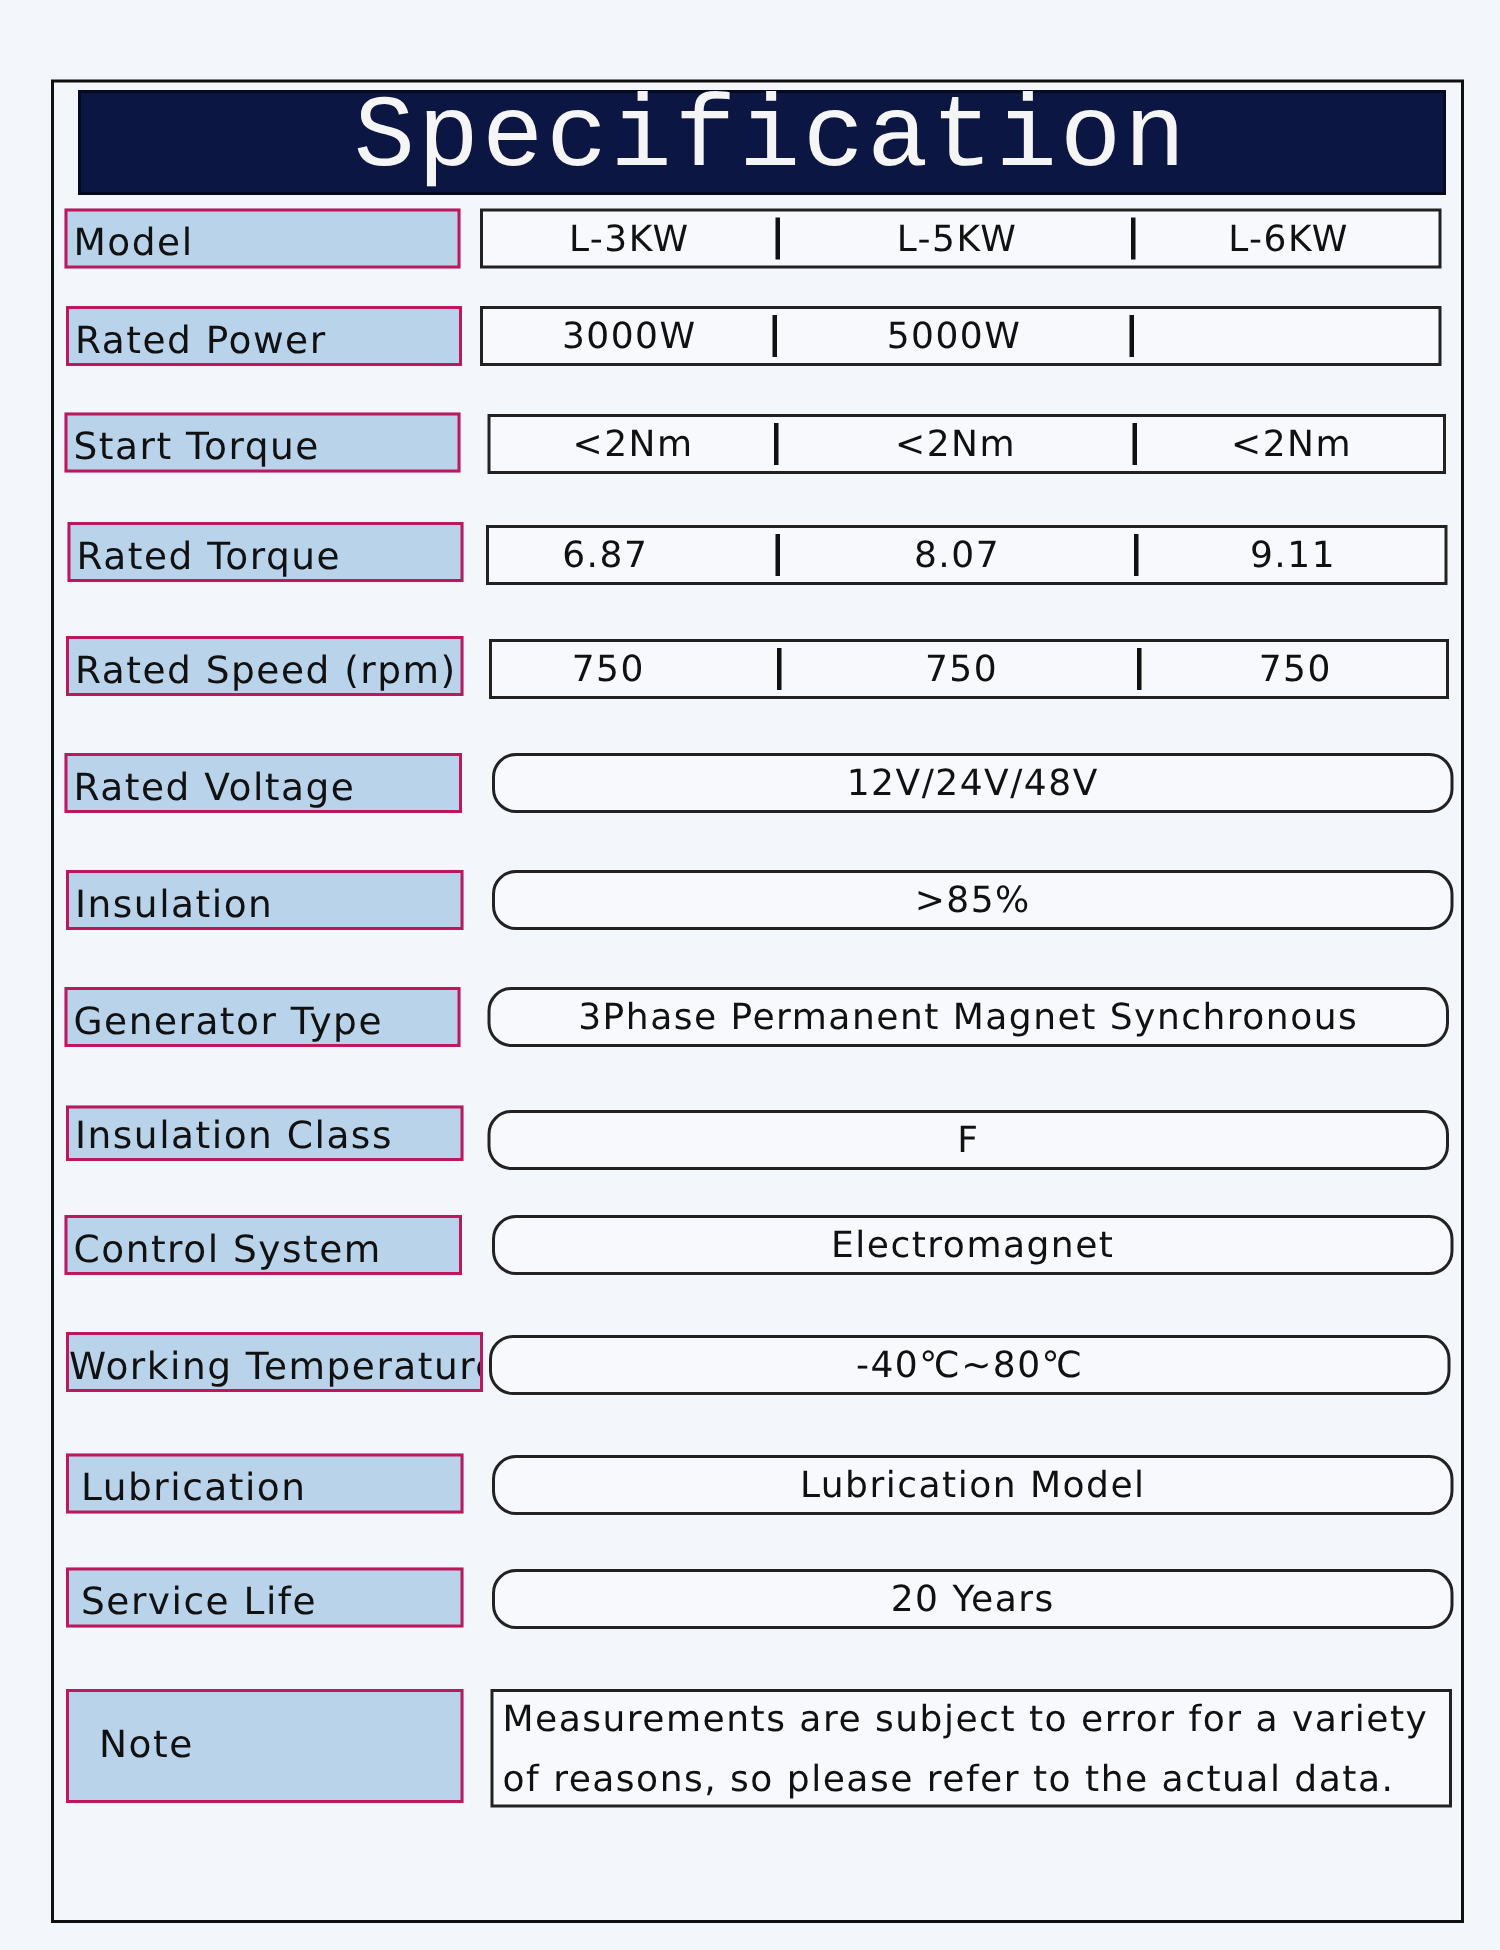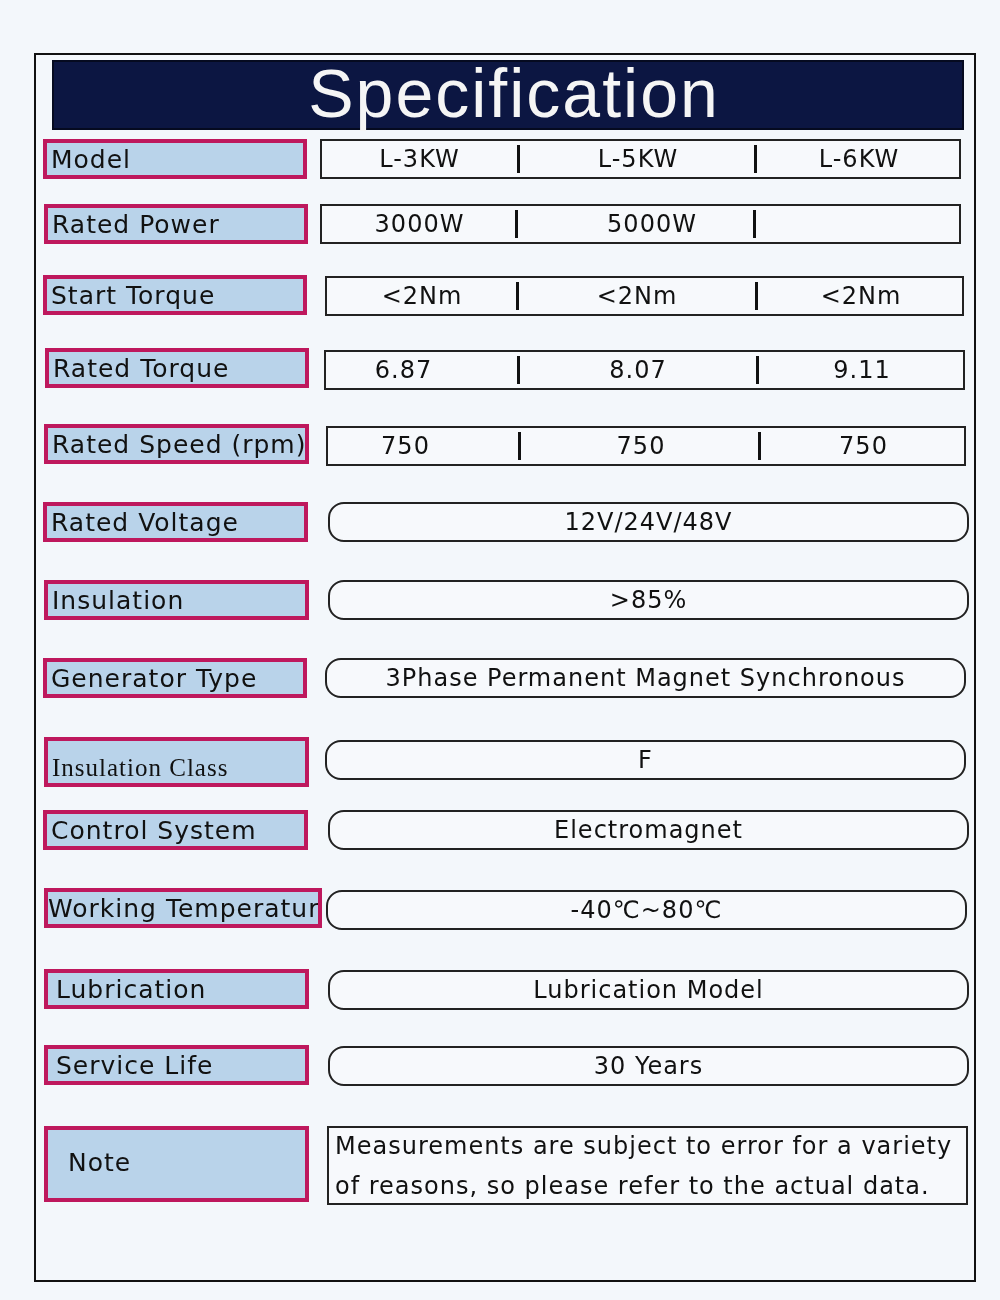--- a/index.html
+++ b/index.html
@@ -8,24 +8,24 @@
     font-family:"DejaVu Sans", sans-serif; color:#111;
   }
   .frame {
     position:absolute; left:34px; top:53px; width:942px; height:1229px;
     border:2px solid #111; box-sizing:border-box; background:#f3f7fb;
   }
   .banner {
     position:absolute; left:52px; top:60px; width:912px; height:70px;
     background:#0c1642; border:2px solid #050a20; box-sizing:border-box;
     color:#f5f5f5; font-size:68px; text-align:center; line-height:62px;
-    letter-spacing:2px; font-family:Liberation Sans, sans-serif;padding-left:12px;
+    letter-spacing:2px; font-family:Liberation Mono, monospace;padding-left:12px;
   }
   .label {
-    position:absolute; background:#b9d3ea; border:4px solid #be185d; box-sizing:border-box;
+    position:absolute; background:#b9d3ea; border:2px solid #be185d; box-sizing:border-box;
     font-size:25px; letter-spacing:1px; white-space:nowrap; overflow:hidden;
     padding-left:4px; display:flex; align-items:flex-end; padding-bottom:1px;
   }
   .value {
     position:absolute; background:#f7f9fc; border:2px solid #222; box-sizing:border-box;
     font-size:24px; letter-spacing:1px; white-space:nowrap;
   }
   .value.single { display:flex; align-items:center; justify-content:center;border-radius:16px; }
   .cell { position:absolute; top:0; bottom:0; display:flex; align-items:center; justify-content:center; }
   .sep { position:absolute; width:3px; background:#111; top:4px; bottom:4px; }
@@ -46,21 +46,21 @@
   <div class="sep" style="left:195px;"></div>
   <div class="cell" style="left:198px;width:236px;">L-5KW</div>
   <div class="sep" style="left:432px;"></div>
   <div class="cell" style="left:435px;width:204px;">L-6KW</div>
 </div>
 
 <div class="label" style="left:44px;top:204px;width:264px;height:40px;">Rated Power</div>
 <div class="value" style="left:320px;top:204px;width:641px;height:40px;">
   <div class="cell" style="left:0;width:195px;">3000W</div>
   <div class="sep" style="left:193px;"></div>
-  <div class="cell" style="left:196px;width:236px;margin-left:16px;">5000W</div>
+  <div class="cell" style="left:196px;width:236px;">5000W</div>
   <div class="sep" style="left:431px;"></div>
 </div>
 
 <div class="label" style="left:43px;top:275px;width:264px;height:40px;">Start Torque</div>
 <div class="value" style="left:325px;top:276px;width:639px;height:40px;">
   <div class="cell" style="left:0;width:190px;">&lt;2Nm</div>
   <div class="sep" style="left:189px;"></div>
   <div class="cell" style="left:192px;width:236px;">&lt;2Nm</div>
   <div class="sep" style="left:428px;"></div>
   <div class="cell" style="left:431px;width:206px;">&lt;2Nm</div>
@@ -86,32 +86,32 @@
 
 <div class="label" style="left:43px;top:502px;width:265px;height:40px;">Rated Voltage</div>
 <div class="value single" style="left:328px;top:502px;width:641px;height:40px;">12V/24V/48V</div>
 
 <div class="label" style="left:44px;top:580px;width:265px;height:40px;">Insulation</div>
 <div class="value single" style="left:328px;top:580px;width:641px;height:40px;">&gt;85%</div>
 
 <div class="label" style="left:43px;top:658px;width:264px;height:40px;">Generator Type</div>
 <div class="value single" style="left:325px;top:658px;width:641px;height:40px;">3Phase Permanent Magnet Synchronous</div>
 
-<div class="label" style="left:44px;top:737px;width:265px;height:50px;font-family:Liberation Serif, serif;">Insulation Class</div>
+<div class="label" style="left:44px;top:737px;width:265px;height:37px;">Insulation Class</div>
 <div class="value single" style="left:325px;top:740px;width:641px;height:40px;">F</div>
 
 <div class="label" style="left:43px;top:810px;width:265px;height:40px;">Control System</div>
 <div class="value single" style="left:328px;top:810px;width:641px;height:40px;">Electromagnet</div>
 
 <div class="label" style="left:44px;top:888px;width:278px;height:40px;padding-left:0;">Working Temperature</div>
 <div class="value single" style="left:326px;top:890px;width:641px;height:40px;">-40℃~80℃</div>
 
 <div class="label" style="left:44px;top:969px;width:265px;height:40px;padding-left:8px;">Lubrication</div>
 <div class="value single" style="left:328px;top:970px;width:641px;height:40px;">Lubrication Model</div>
 
 <div class="label" style="left:44px;top:1045px;width:265px;height:40px;padding-left:8px;">Service Life</div>
-<div class="value single" style="left:328px;top:1046px;width:641px;height:40px;">30 Years</div>
+<div class="value single" style="left:328px;top:1046px;width:641px;height:40px;">20 Years</div>
 
 <div class="label" style="left:44px;top:1126px;width:265px;height:76px;padding-left:20px;align-items:center;padding-bottom:4px;">Note</div>
 <div class="value" style="left:327px;top:1126px;width:641px;height:79px;">
   <div class="note-text" style="top:-2px;">Measurements are subject to error for a variety</div>
   <div class="note-text" style="top:38px;">of reasons, so please refer to the actual data.</div>
 </div>
 
 </body></html>

